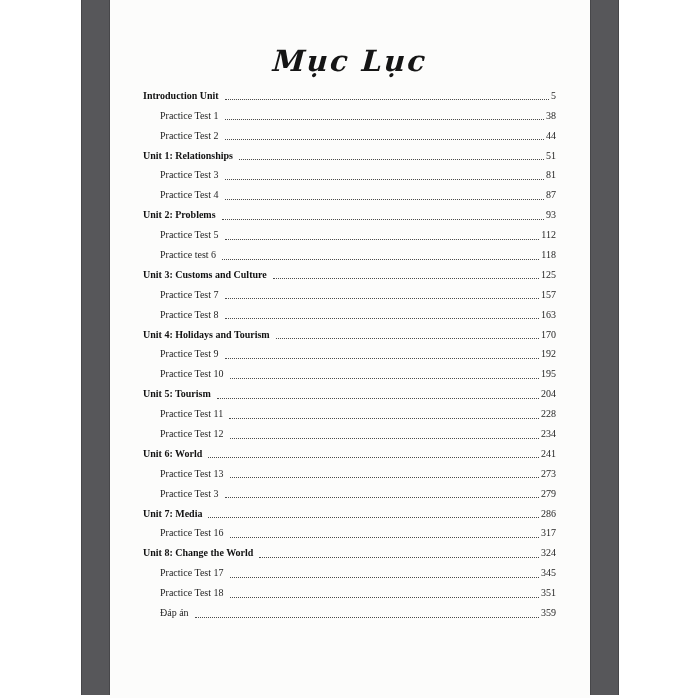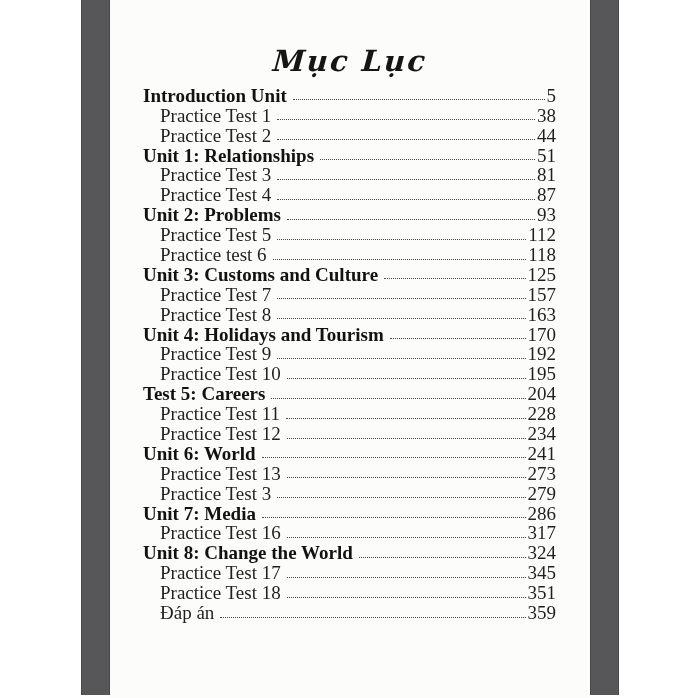--- a/index.html
+++ b/index.html
@@ -47,21 +47,21 @@
     color: #151515;
     transform: skewX(-4deg);
   }
   .toc-list {
     margin: 7px 34px 0 33px; 
   }
   .toc-row {
     display: flex;
     align-items: flex-end;
     height: 19.9px;
-    font-size: 19px;
+    font-size: 10px;
     line-height: 19px;
     color: #1f1f1f;
     white-space: nowrap;
   }
   .toc-row.l0 .toc-label { font-weight: 700; color: #121212; }
   .toc-row.l0.regular .toc-label { font-weight: 400; color: #1f1f1f; margin-left: 17px; }
   .toc-row.l1 { padding-left: 17px; }
   .toc-leader {
     flex: 1;
     border-bottom: 1.6px dotted #4a4a4a;
@@ -150,21 +150,21 @@
           <span class="toc-label">Practice Test 9</span>
           <span class="toc-leader"></span>
           <span class="toc-page">192</span>
         </div>
         <div class="toc-row l1">
           <span class="toc-label">Practice Test 10</span>
           <span class="toc-leader"></span>
           <span class="toc-page">195</span>
         </div>
         <div class="toc-row l0">
-          <span class="toc-label">Test 5: Careers</span>
+          <span class="toc-label">Unit 5: Tourism</span>
           <span class="toc-leader"></span>
           <span class="toc-page">204</span>
         </div>
         <div class="toc-row l1">
           <span class="toc-label">Practice Test 11</span>
           <span class="toc-leader"></span>
           <span class="toc-page">228</span>
         </div>
         <div class="toc-row l1">
           <span class="toc-label">Practice Test 12</span>

